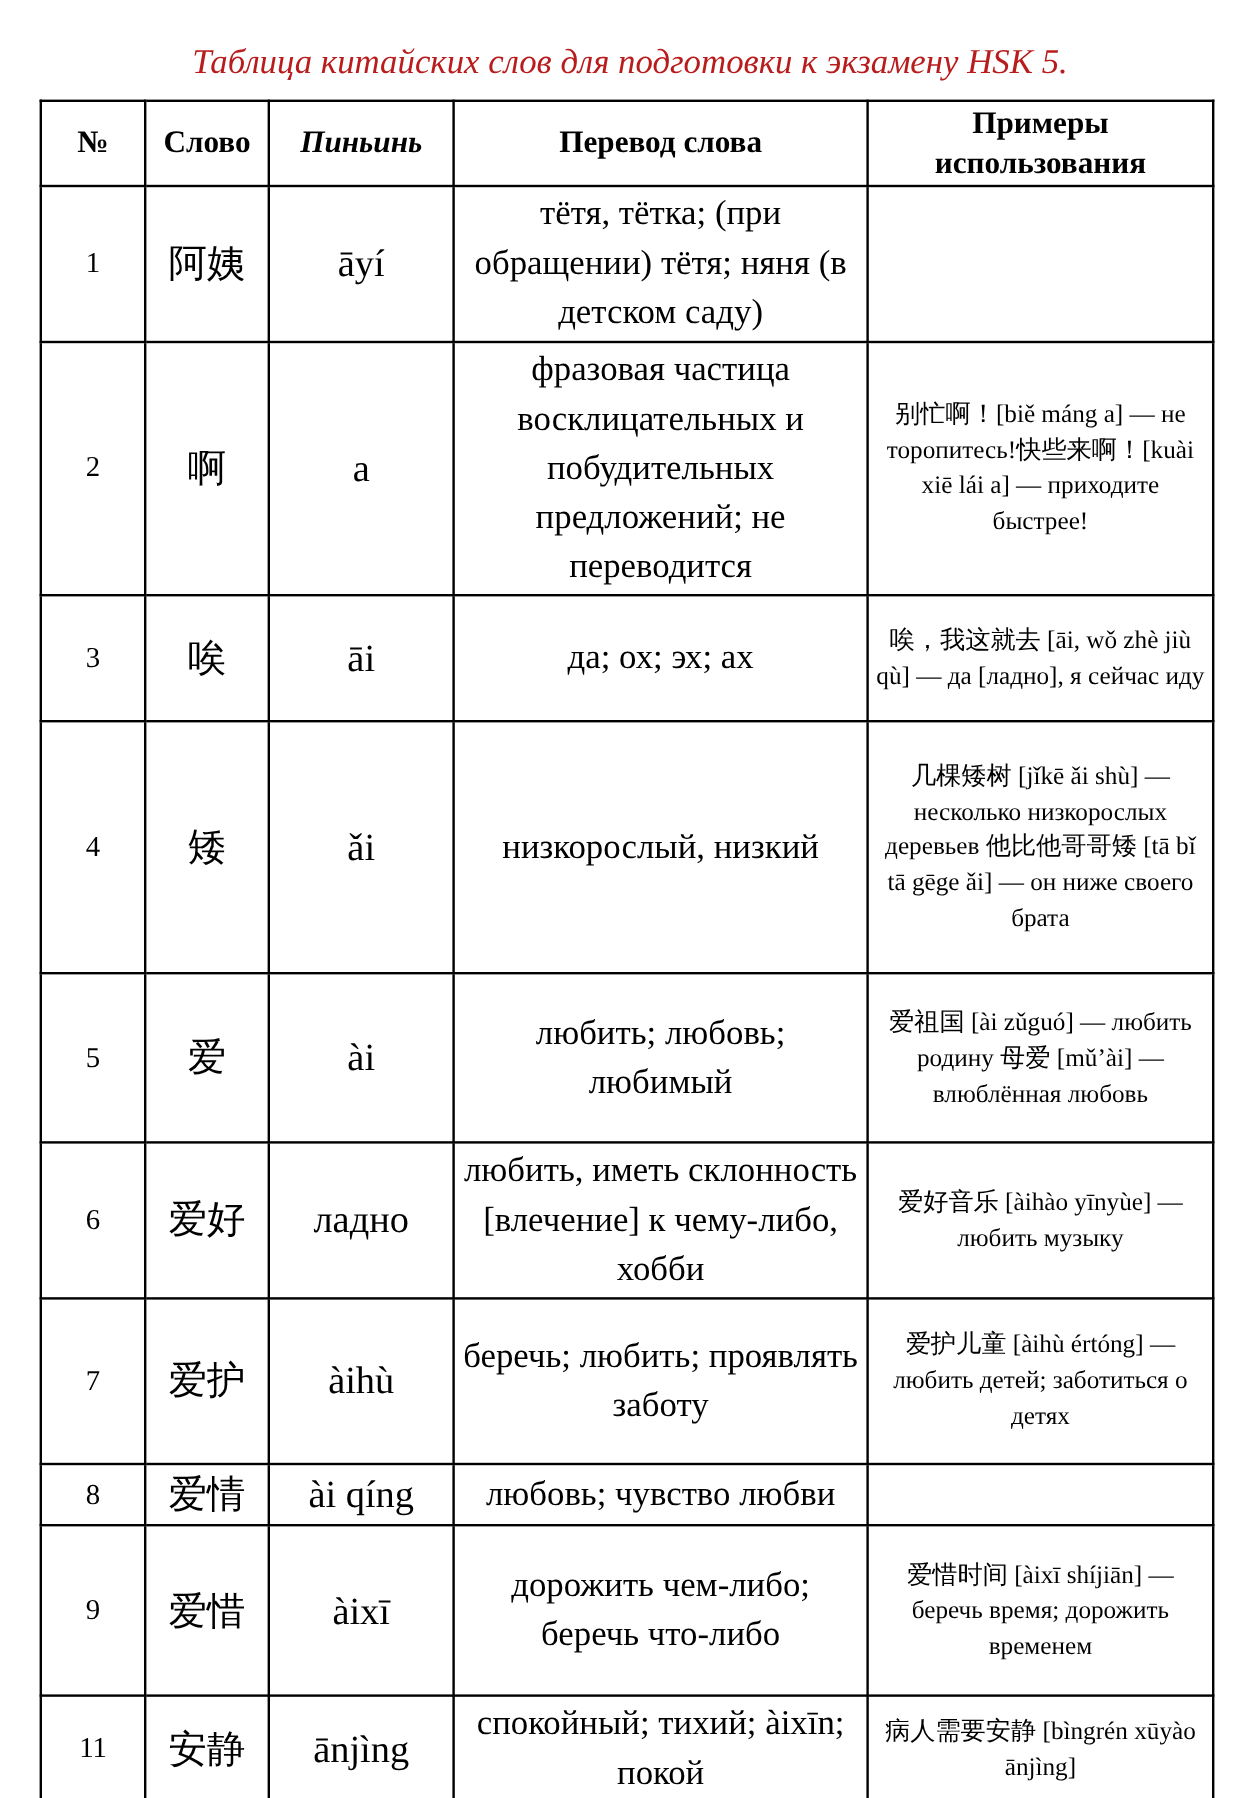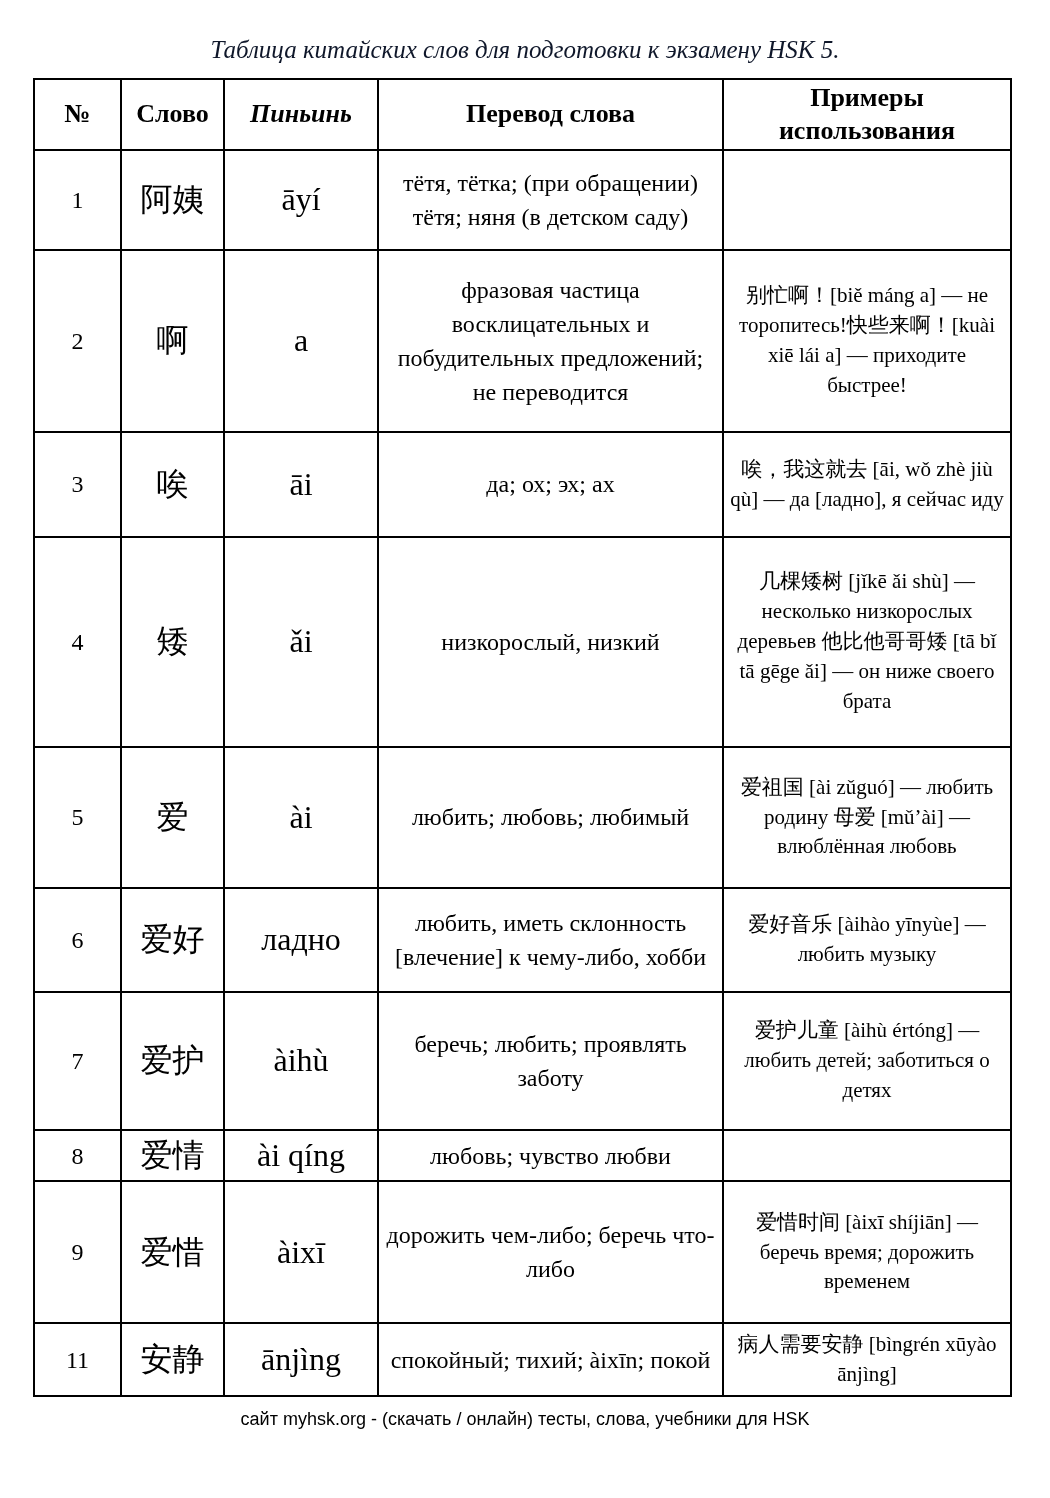--- a/index.html
+++ b/index.html
@@ -9,25 +9,25 @@
     min-height: 1498px;
     background: #ffffff;
     color: #000000;
     font-family: "Liberation Serif", "DejaVu Serif", serif;
     position: relative;
   }
   .title {
     margin: 0;
     padding-top: 36px;
     text-align: center;
-    font-size: 25px;
+    font-size: 29px;
     font-weight: normal;
     font-style: italic;
     letter-spacing: 0px;
-    color: #0f172a;
+    color: #b91c1c;
   }
   table.vocab {
     border-collapse: collapse;
     table-layout: fixed;
     width: 977px;
     margin: 14px 0 0 33px;
   }
   table.vocab col.c-num   { width: 87px;  }
   table.vocab col.c-word  { width: 103px; }
   table.vocab col.c-pin   { width: 154px; }
@@ -43,21 +43,21 @@
   }
   table.vocab th {
     font-size: 26px;
     font-weight: bold;
     line-height: 1.25;
   }
   table.vocab th.italic { font-style: italic; }
   td.cell-num   { font-size: 24px; }
   td.cell-word  { font-size: 32px; }
   td.cell-pin   { font-size: 32px; }
-  td.cell-trans { font-size: 24px; }
+  td.cell-trans { font-size: 29px; }
   td.cell-ex    { font-size: 21px; }
   .footer {
     margin-top: 12px;
     text-align: center;
     font-family: "Liberation Sans", "DejaVu Sans", sans-serif;
     font-size: 18px;
     color: #000000;
   }
 </style>
 </head>

